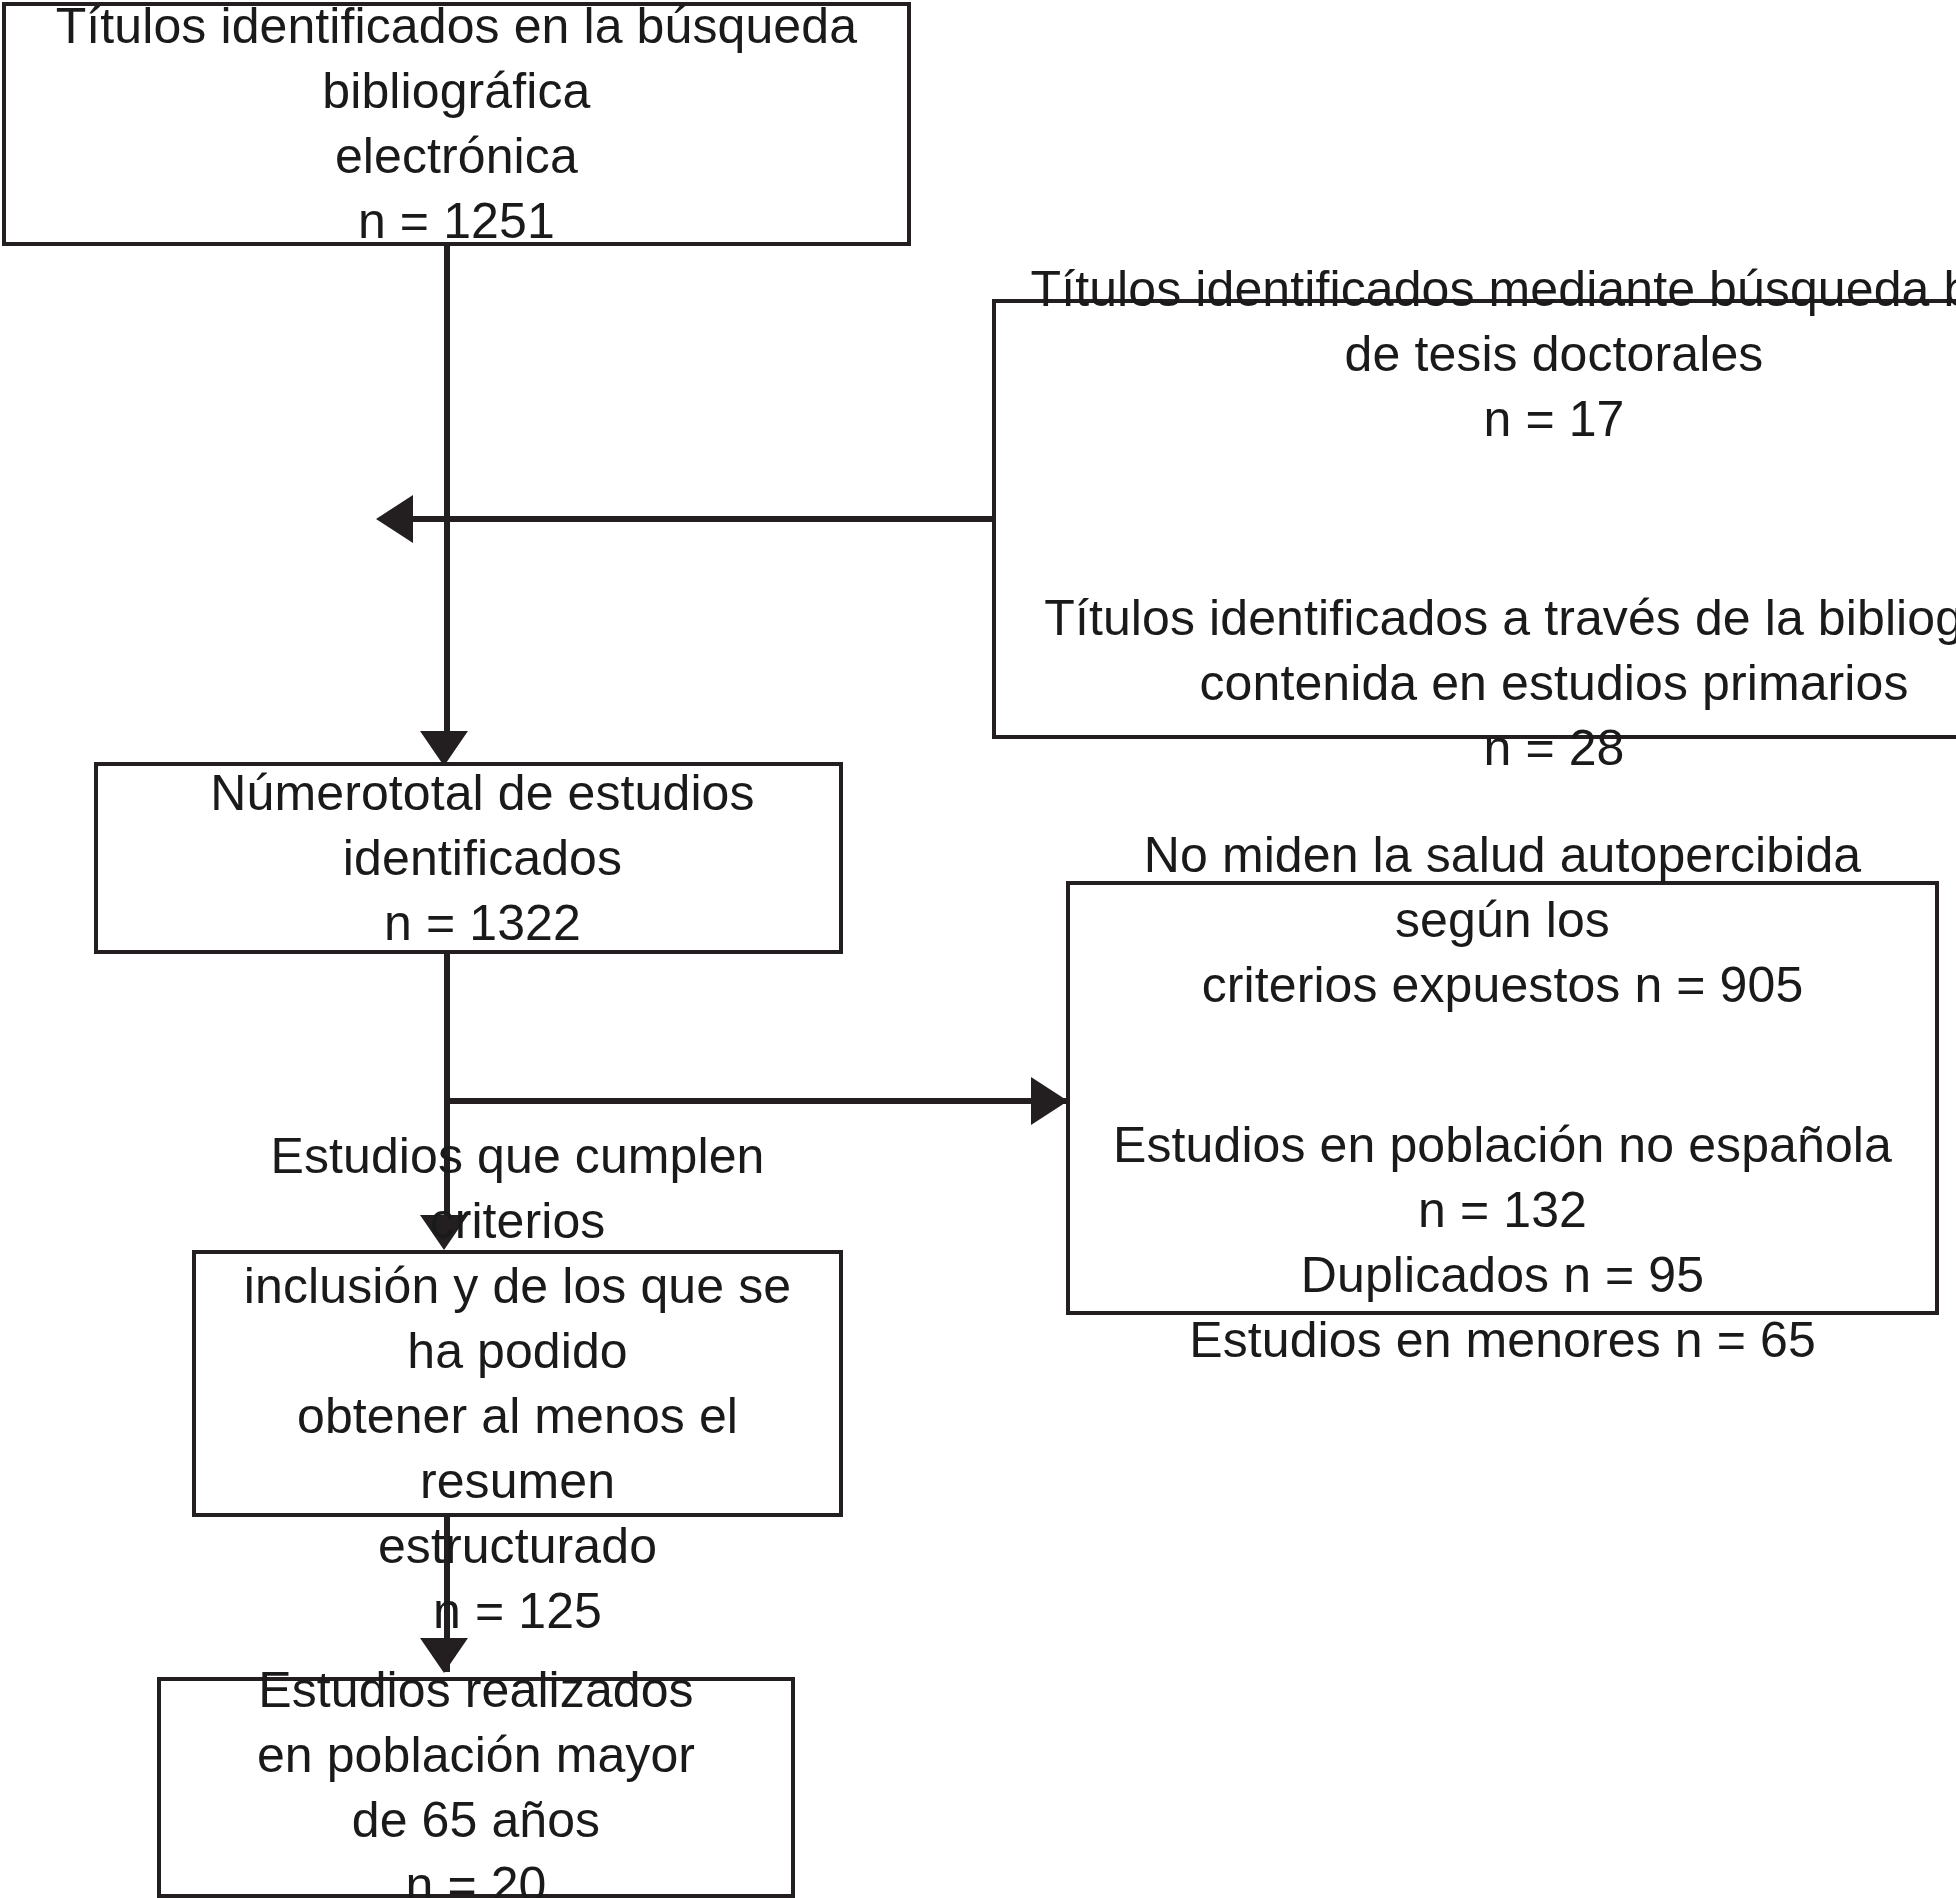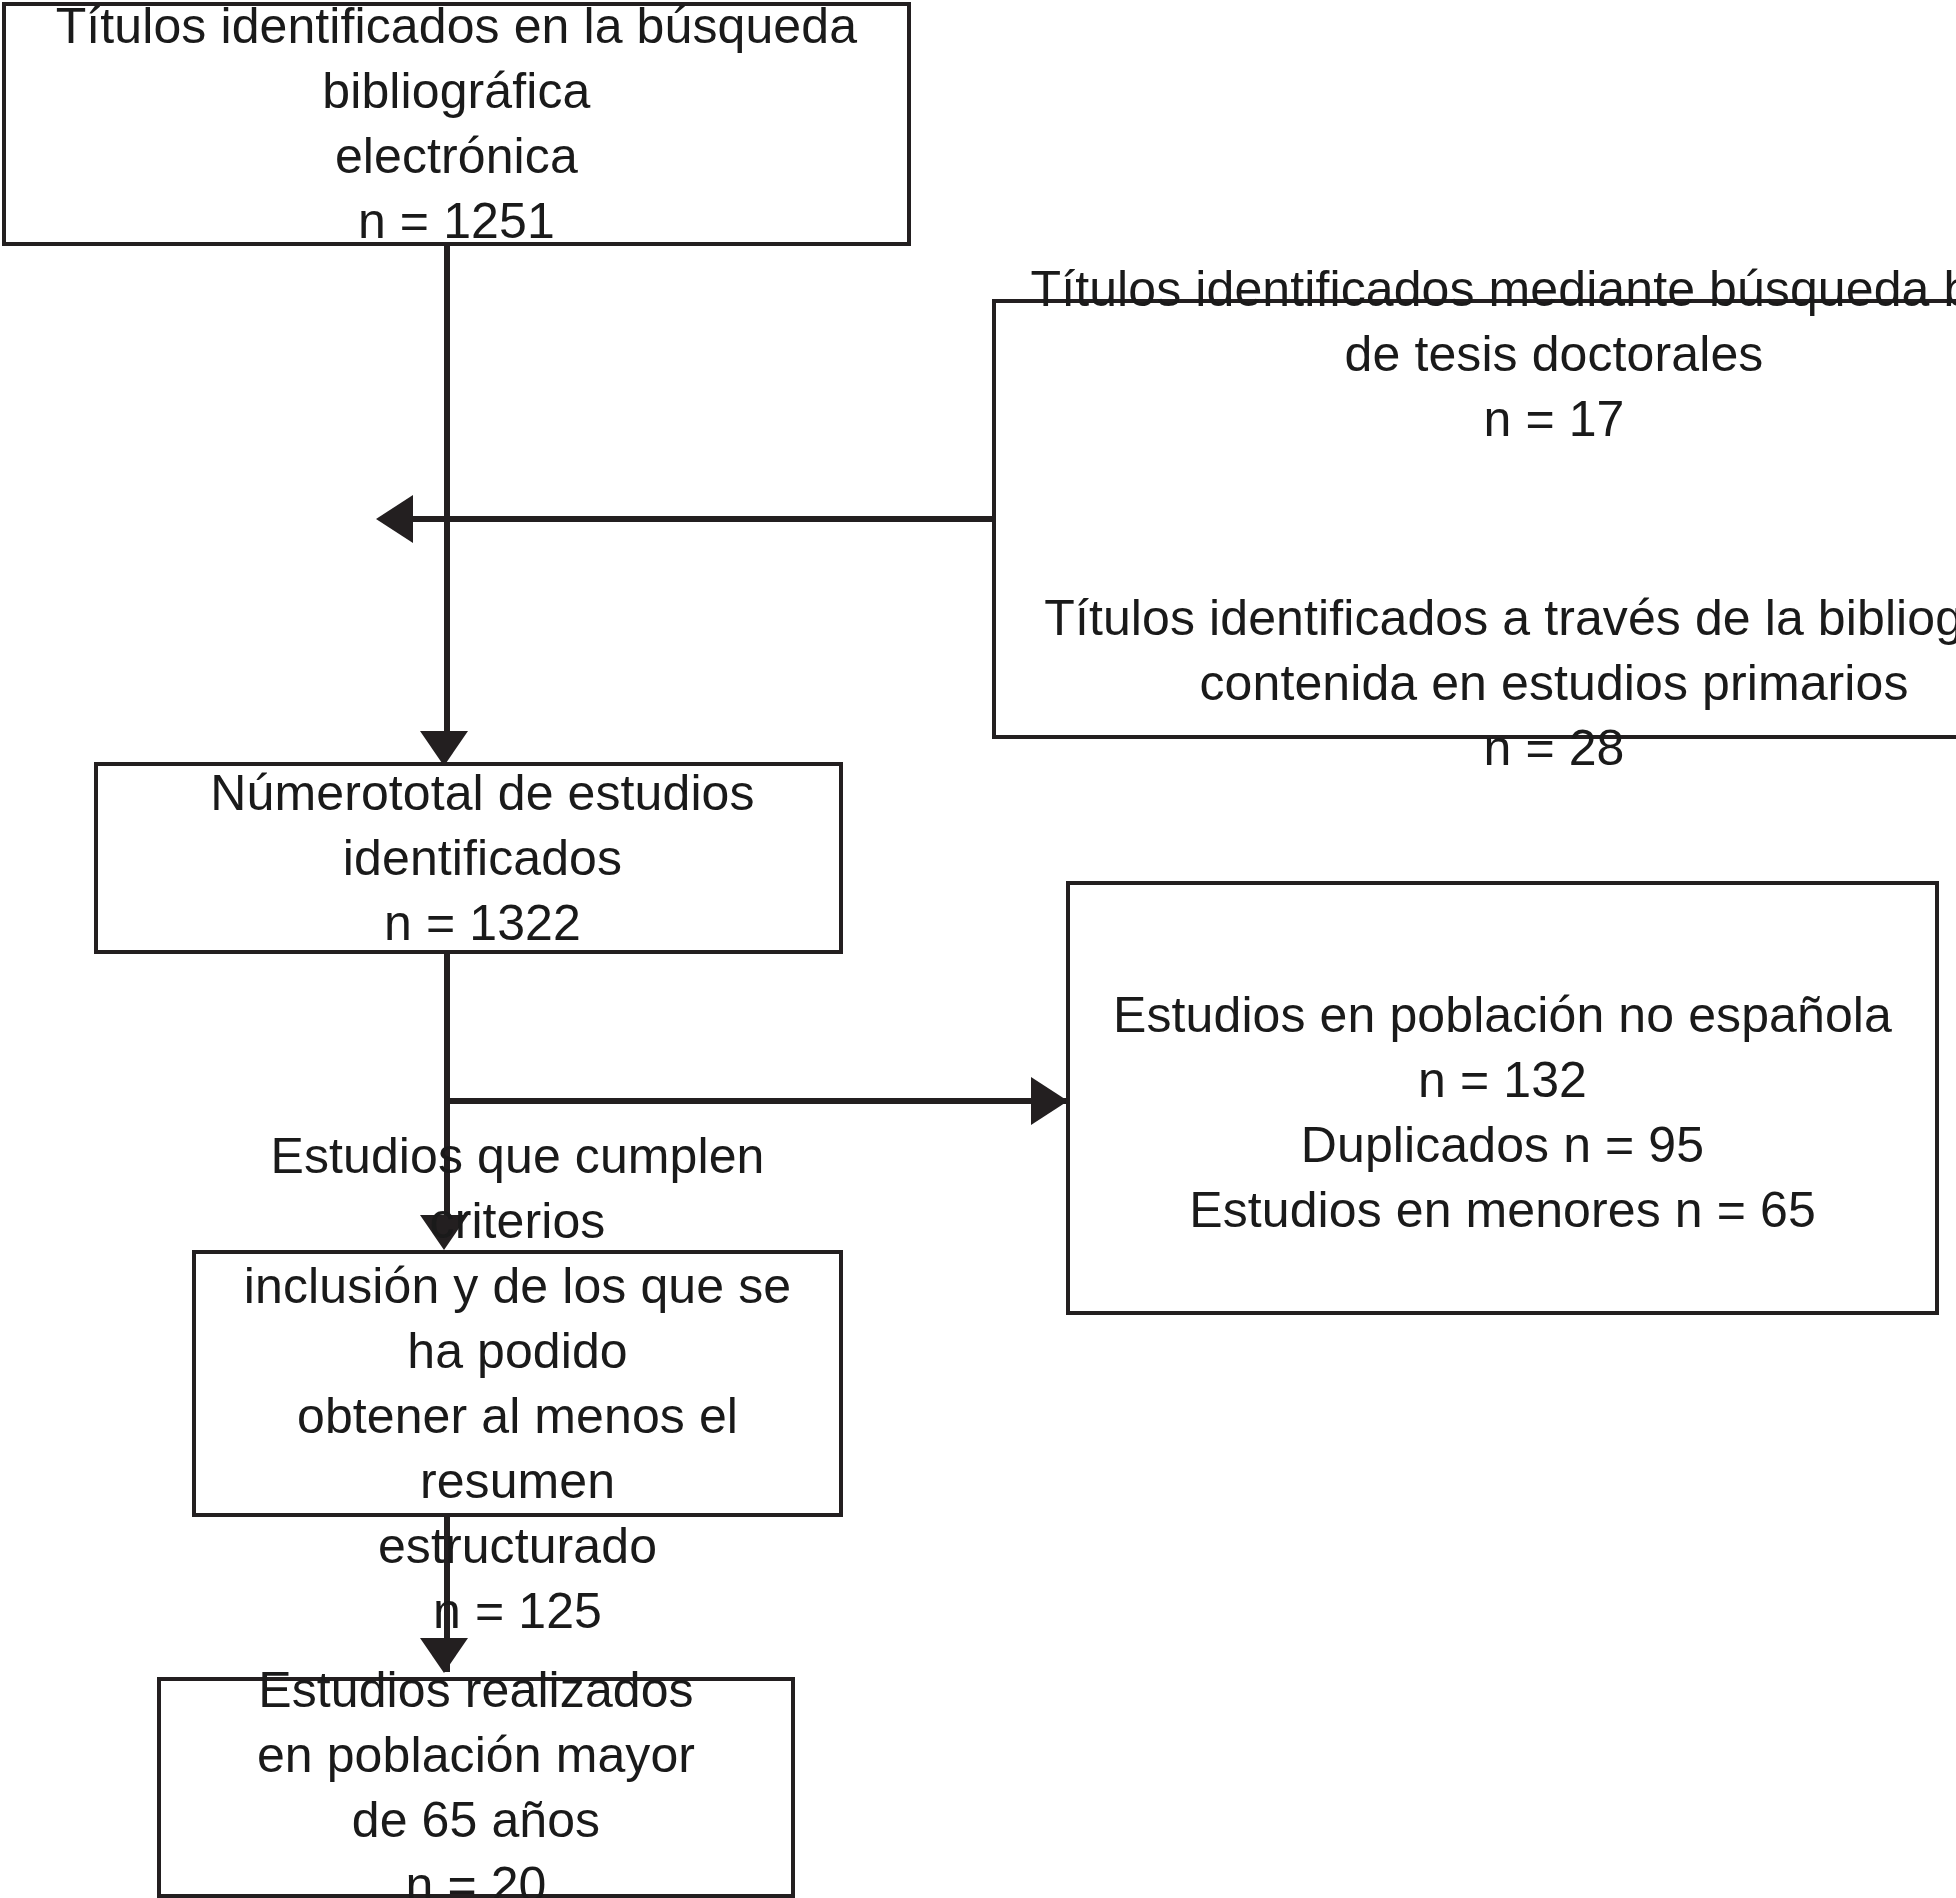--- a/index.html
+++ b/index.html
@@ -139,20 +139,22 @@
     </div>
   </div>
 
   <div class="node" id="node-total-identified">
     <div class="txt">Númerototal de estudios identificados
 n = 1322</div>
   </div>
 
   <div class="node" id="node-exclusions">
     <div class="txt">
+      <div class="grp">No miden la salud autopercibida según los
+criterios expuestos n = 905</div>
       <div class="grp gap">Estudios en población no española n = 132
 Duplicados n = 95
 Estudios en menores n = 65</div>
     </div>
   </div>
 
   <div class="node" id="node-inclusion-criteria">
     <div class="txt">Estudios que cumplen criterios
 inclusión y de los que se ha podido
 obtener al menos el resumen

